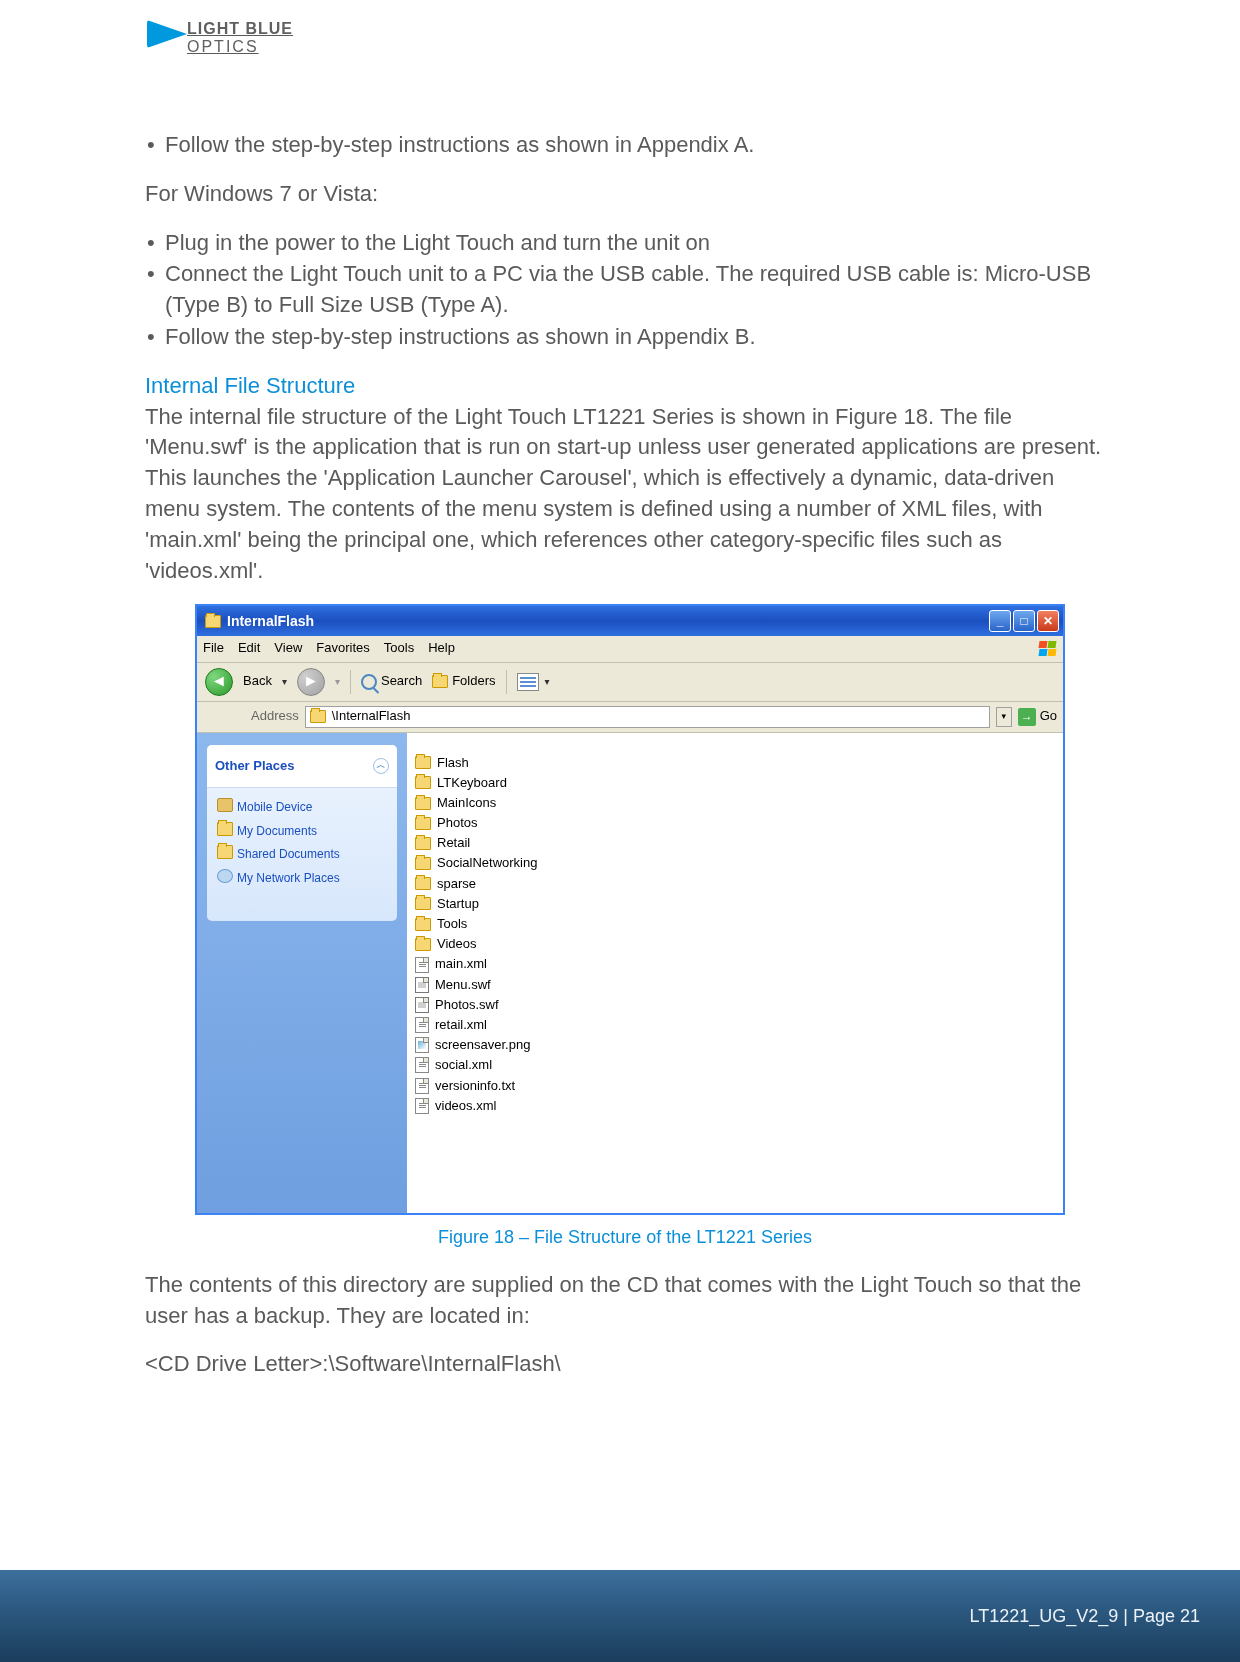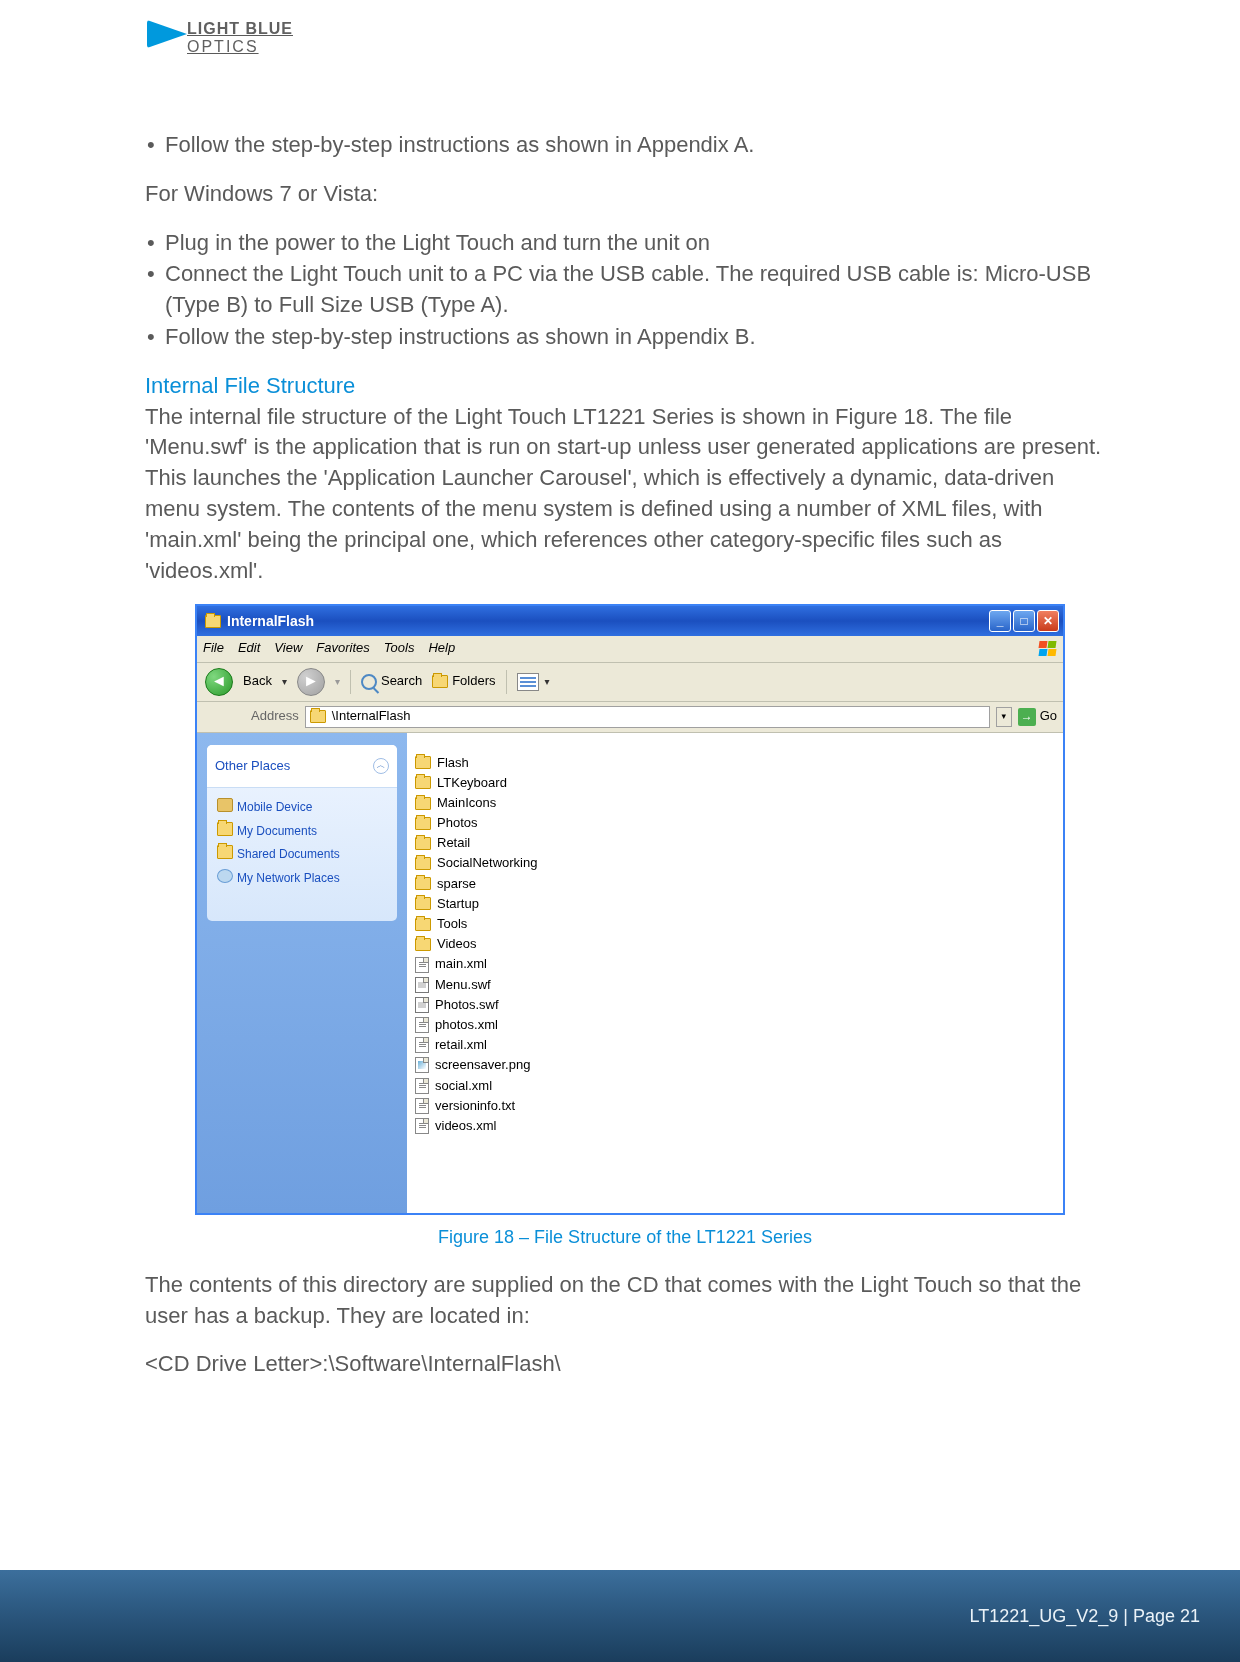--- a/index.html
+++ b/index.html
@@ -75,21 +75,21 @@
   }
   .win-min, .win-max { background: linear-gradient(to bottom, #6ea8f0, #2964c9); }
   .win-close { background: linear-gradient(to bottom, #f08060, #c93b1b); }
 
   .menubar {
     background: #ece9d8;
     border-bottom: 1px solid #c0c0b0;
     padding: 3px 6px;
     display: flex; justify-content: space-between; align-items: center;
   }
-  .menubar ul { display: flex; gap: 14px; list-style: none; margin: 0; font-style: italic; }
+  .menubar ul { display: flex; gap: 14px; list-style: none; margin: 0; }
   .menubar ul li { padding: 0; color: #000; }
   .menubar ul li::before { content: none; }
   .xp-flag { width: 20px; height: 18px; position: relative; }
   .xp-flag span { position: absolute; width: 8px; height: 7px; transform: skewX(-8deg); }
   .xp-flag .r { background:#f25022; top:1px; left:2px; }
   .xp-flag .g { background:#7fba00; top:1px; left:11px; }
   .xp-flag .b { background:#00a4ef; top:9px; left:2px; }
   .xp-flag .y { background:#ffb900; top:9px; left:11px; }
 
   .toolbar {
@@ -148,21 +148,21 @@
     padding: 12px 10px;
   }
   .side-panel {
     background: linear-gradient(to bottom, #eef5ff, #d7e7fb);
     border-radius: 5px;
     overflow: hidden;
   }
   .side-panel-hdr {
     background: #fff;
     color: #1b4fbf;
-    font-weight: normal;
+    font-weight: bold;
     padding: 12px 8px;
     display: flex; justify-content: space-between; align-items: center;
     border-bottom: 1px solid #c9ddf5;
   }
   .collapse-ico { width:16px; height:16px; border:1px solid #9fbde5; border-radius:50%; display:flex;align-items:center;justify-content:center; font-size:9px; color:#5a88c9; }
   .side-links { list-style:none; padding: 8px 10px 12px 10px; margin:0; }
   .side-links li { padding: 3px 0 3px 22px; margin:0; color: #1a4fbf; font-size: 12px; position: relative; }
   .side-links li::before { content:none; }
   .side-ico { position:absolute; left:0; top:2px; width:16px; height:14px; }
   .ico-device { background:#e8c468; border:1px solid #b8902c; border-radius:2px; }
@@ -360,24 +360,20 @@
           <div class="file-item">
             <span class="ico-file ico-swf"></span>
             <span>Menu.swf</span>
           </div>
           <div class="file-item">
             <span class="ico-file ico-swf"></span>
             <span>Photos.swf</span>
           </div>
           <div class="file-item">
             <span class="ico-file ico-txt"></span>
-            <span>photos.xml</span>
-          </div>
-          <div class="file-item">
-            <span class="ico-file ico-txt"></span>
             <span>retail.xml</span>
           </div>
           <div class="file-item">
             <span class="ico-file ico-png"></span>
             <span>screensaver.png</span>
           </div>
           <div class="file-item">
             <span class="ico-file ico-txt"></span>
             <span>social.xml</span>
           </div>

